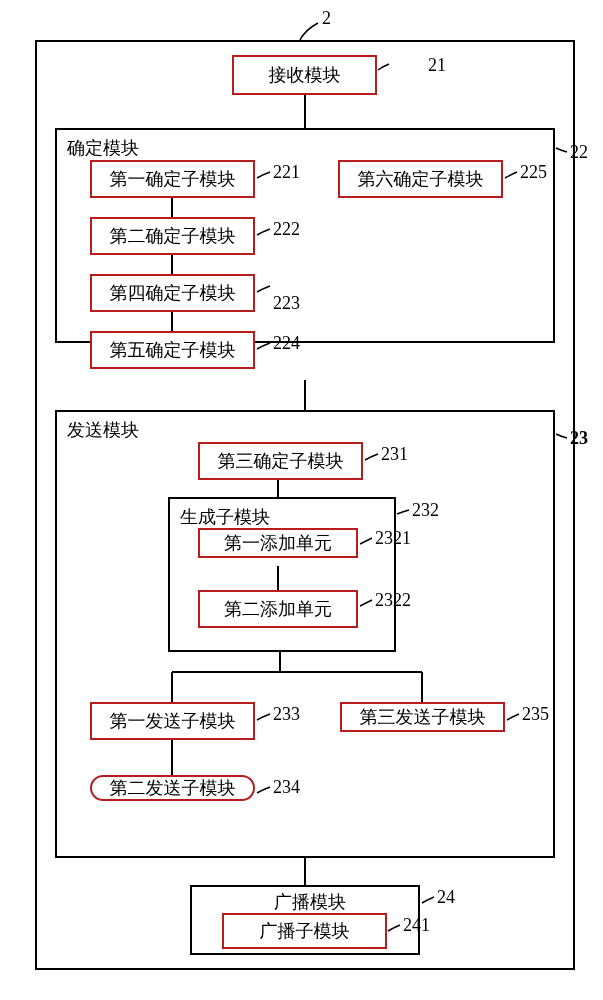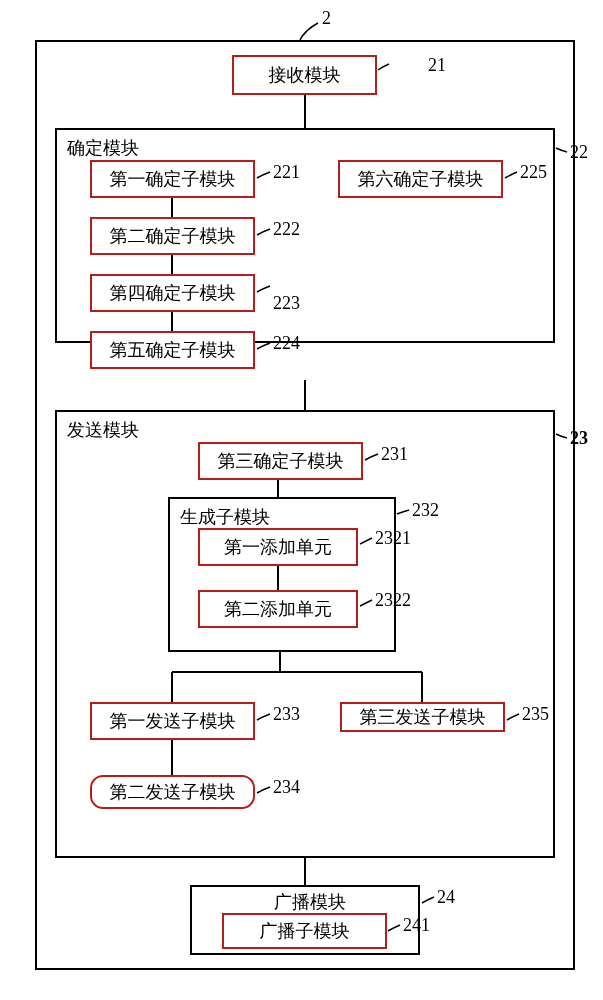--- a/index.html
+++ b/index.html
@@ -139,21 +139,21 @@
   </svg>
 
 <div class="module-box" style="left:168px; top:497px; width:228px; height:155px;">
   <div class="module-title">生成子模块</div>
 </div>
 <div class="label" style="left:412px; top:500px;text-align:right;">232</div>
 <svg width="603" height="1000">
     <path d="M 409 510 Q 402 512 397 514" fill="none" stroke="#000" stroke-width="1.5"></path>
   </svg>
 
-<div class="box" style="left:198px; top:528px; width:160px; height:38px;">
+<div class="box" style="left:198px; top:528px; width:160px; height:30px;">
   <span>第一添加单元</span>
 </div>
 <div class="label" style="left:375px; top:528px;">2321</div>
 <svg width="603" height="1000">
     <path d="M 372 538 Q 366 541 360 544" fill="none" stroke="#000" stroke-width="1.5"></path>
   </svg>
 
 <div class="box" style="left:198px; top:590px; width:160px; height:38px;">
   <span>第二添加单元</span>
 </div>
@@ -176,21 +176,21 @@
   </svg>
 
 <div class="box" style="left:340px; top:702px; width:165px; height:30px;">
   <span>第三发送子模块</span>
 </div>
 <div class="label" style="left:522px; top:704px;">235</div>
 <svg width="603" height="1000">
     <path d="M 519 714 Q 512 717 507 720" fill="none" stroke="#000" stroke-width="1.5"></path>
   </svg>
 
-<div class="box" style="left:90px; top:775px; width:165px; height:34px;border-radius:13px;">
+<div class="box" style="left:90px; top:775px; width:165px; height:26px;border-radius:13px;">
   <span>第二发送子模块</span>
 </div>
 <div class="label" style="left:273px; top:777px;">234</div>
 <svg width="603" height="1000">
     <path d="M 270 787 Q 262 790 257 793" fill="none" stroke="#000" stroke-width="1.5"></path>
   </svg>
 
 <svg width="603" height="1000">
   <line x1="280" y1="652" x2="280" y2="672" stroke="#000" stroke-width="2"></line>
   <line x1="172" y1="672" x2="422" y2="672" stroke="#000" stroke-width="2"></line>

